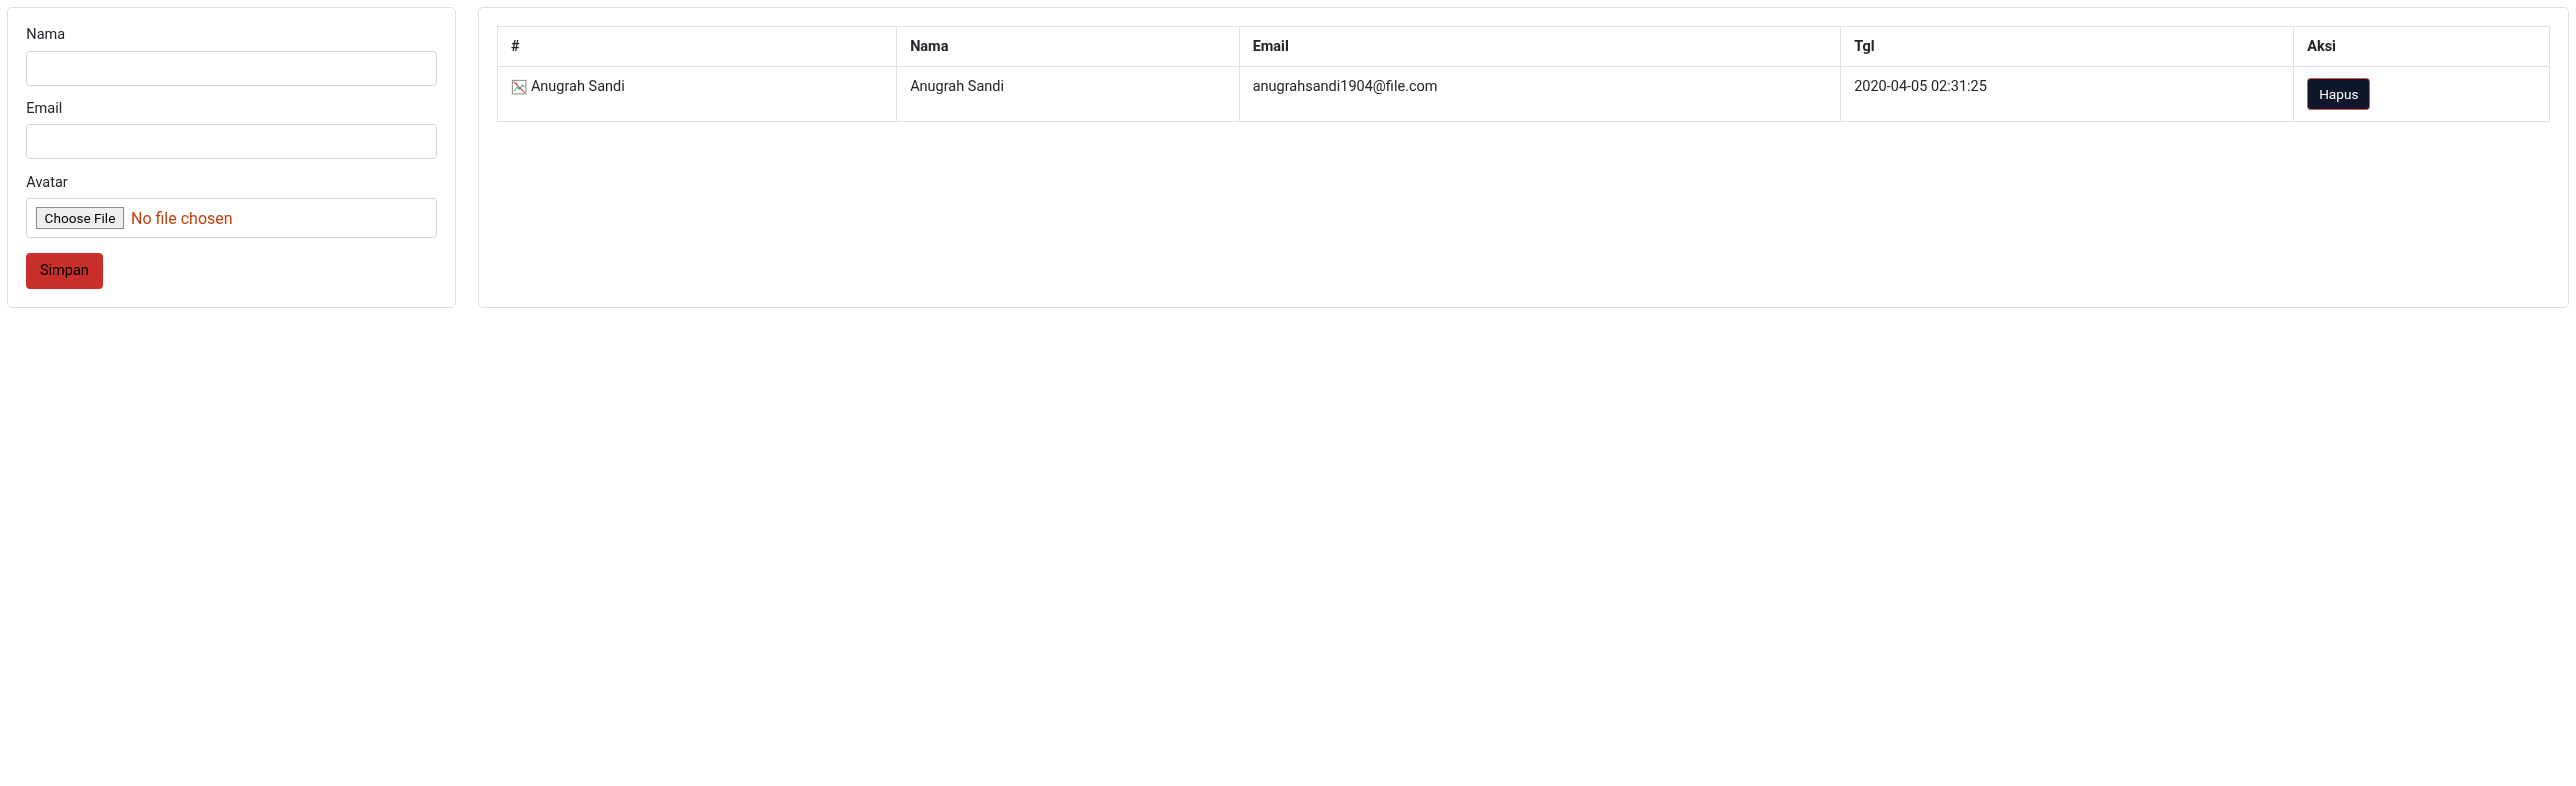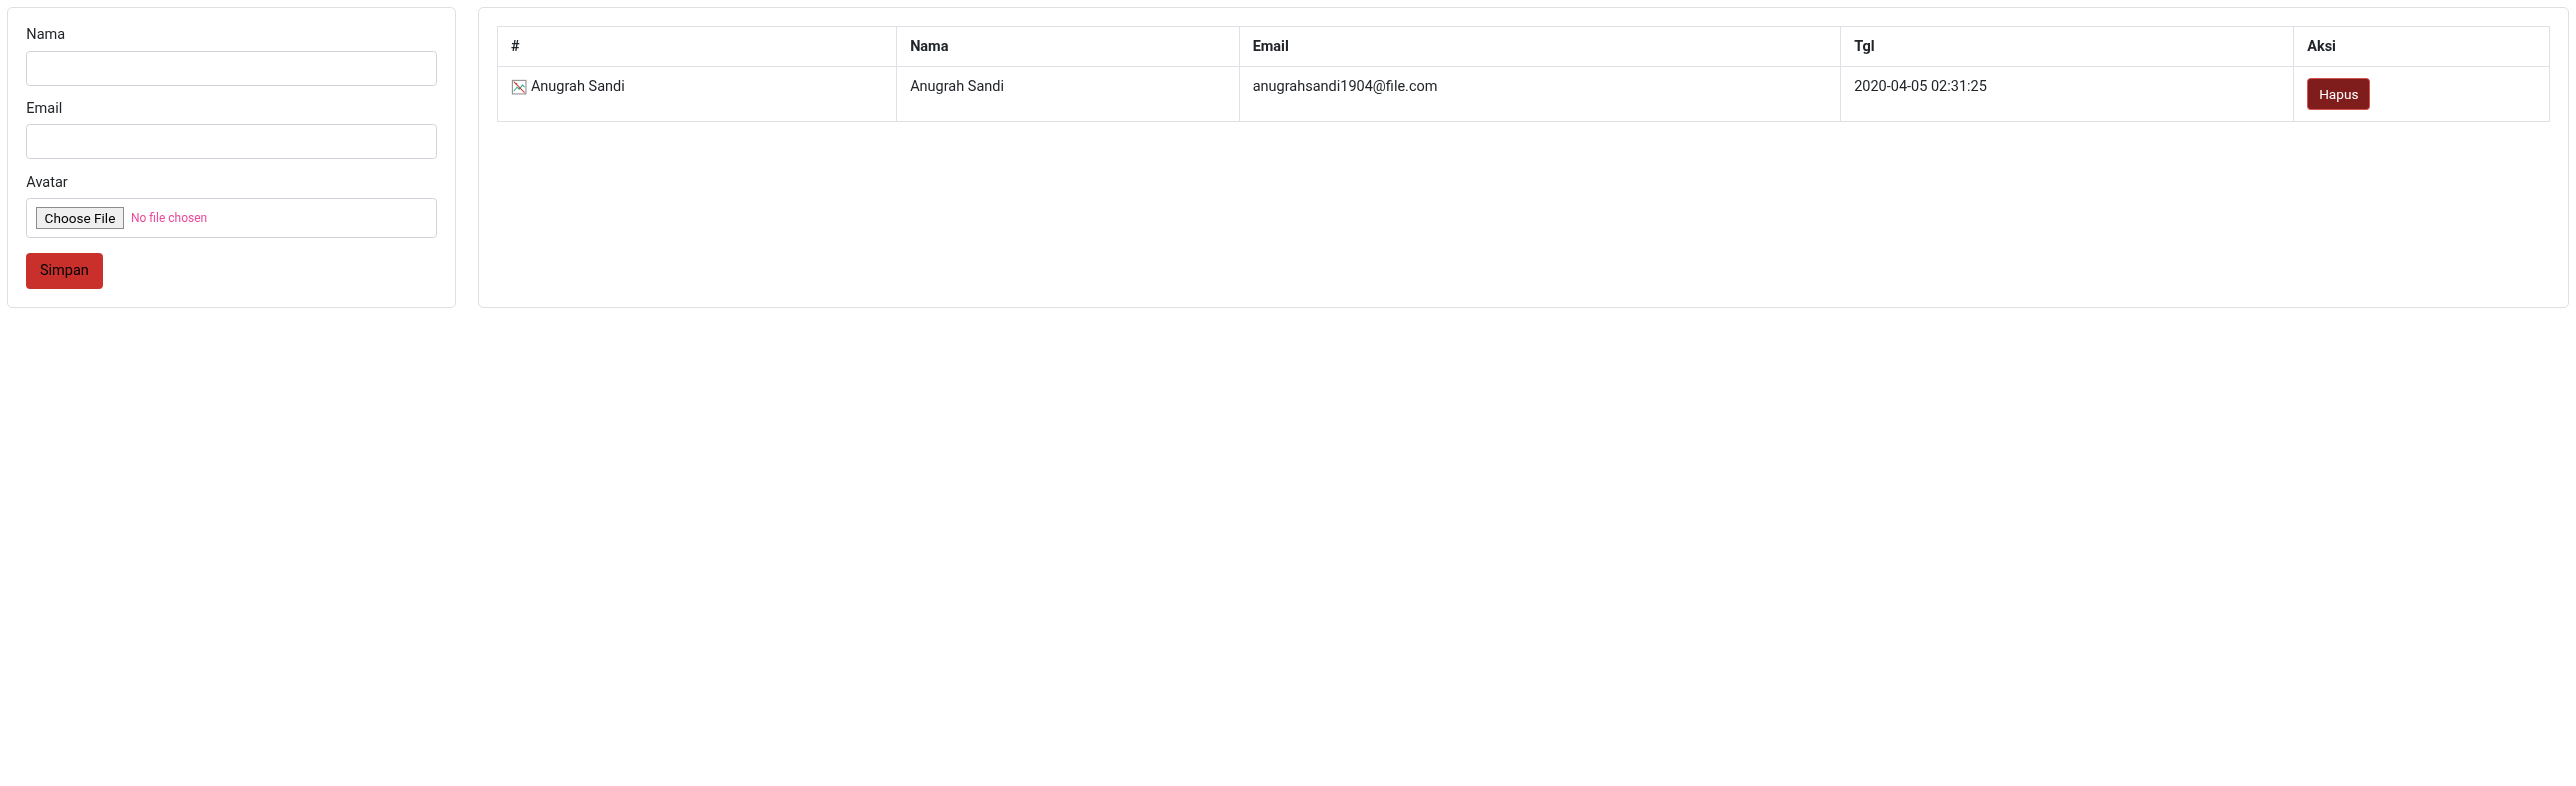--- a/index.html
+++ b/index.html
@@ -62,42 +62,42 @@
     .choose-file-btn {
       background: #efefef;
       border: 0.9px solid #8c8c8c;
       padding: 1.8px 7.3px;
       font-size: 13.6px;
       cursor: pointer;
       margin-right: 7.3px;
       font-family: inherit;
     }
     .file-status {
-      color: #ec4899;
-      font-size: 12px;
+      color: #c2410c;
+      font-size: 16px;
     }
     .btn {
       display: inline-block;
       padding: 6.4px 12.7px;
       font-size: 14.5px;
       line-height: 1.5;
       border-radius: 3.6px;
       border: 0.9px solid transparent;
       cursor: pointer;
       text-align: center;
       font-family: inherit;
     }
     .btn-danger {
       color: #000000;
       background-color: #c9302c;
       border-color: #c9302c;
     }
     .btn-danger-bright {
       color: #fff;
-      background-color: #7f1d1d;
+      background-color: #0f172a;
       border-color: #d9534f;
     }
     .btn-sm {
       padding: 4.5px 11px;
       font-size: 13.6px;
     }
     table {
       width: 100%;
       border-collapse: collapse;
       border: 0.9px solid #dee2e6;

